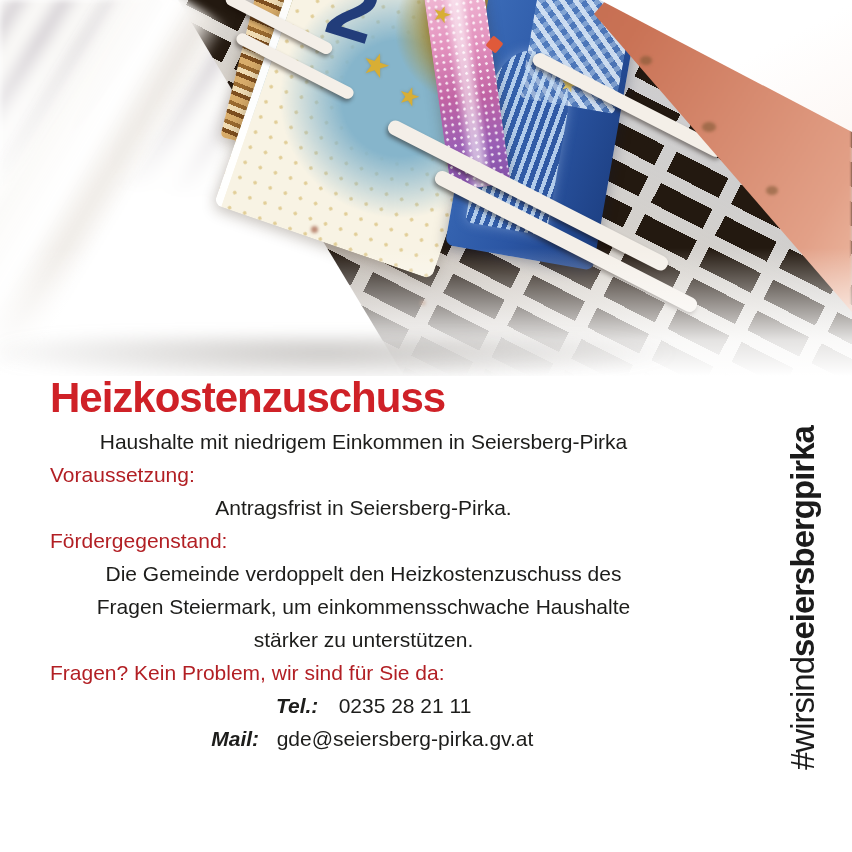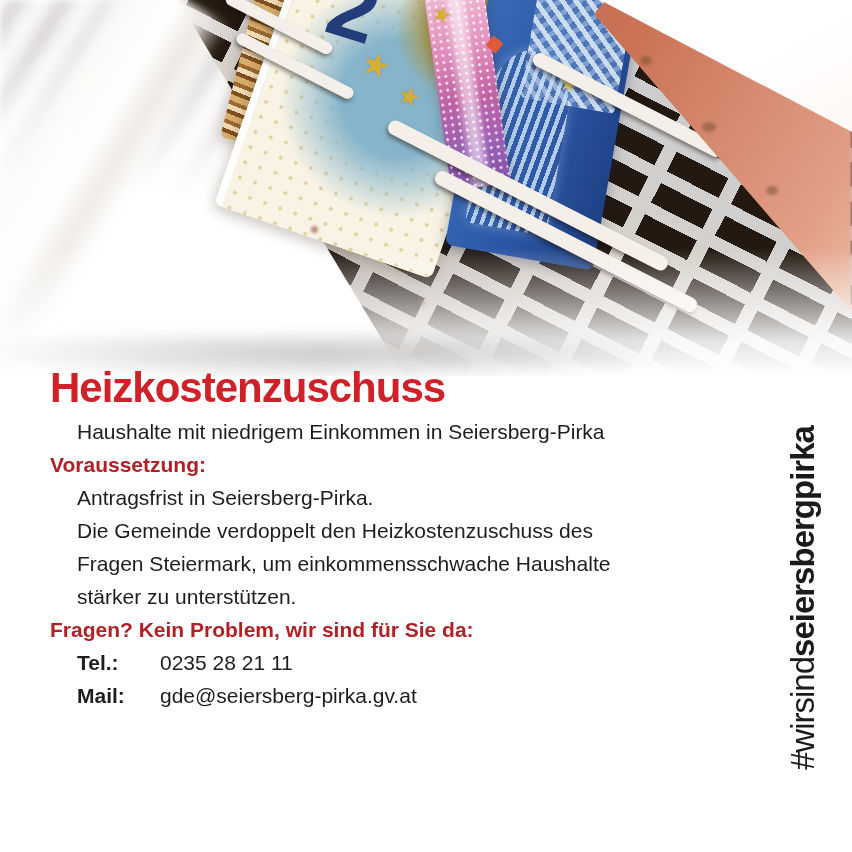--- a/index.html
+++ b/index.html
@@ -143,29 +143,29 @@
   .speck.p4{left:311px;top:226px;width:7px;height:7px;background:rgba(150,70,45,0.6);}
   .speck.p5{left:420px;top:300px;width:6px;height:6px;background:rgba(150,90,55,0.55);}
 
   
   .fade{position:absolute;left:0;right:0;top:248px;height:128px;
     background:linear-gradient(180deg, rgba(255,255,255,0) 0%, rgba(255,255,255,0.88) 72%, #ffffff 100%);}
   .smear{position:absolute;left:0;right:0;top:336px;height:42px;filter:blur(7px);
     background:radial-gradient(ellipse 58% 95% at 38% 40%, rgba(118,112,106,0.38), rgba(255,255,255,0) 72%);}
 
   
-  .content{position:absolute;left:50px;top:364px;width:600px;font-size:21px;line-height:33px;}
+  .content{position:absolute;left:50px;top:374px;width:600px;font-size:21px;line-height:33px;}
   .content h1{
     margin:0 0 3px 0;font-size:42px;line-height:48px;letter-spacing:-1px;
     font-weight:700;color:var(--title_red,#cf2127);
   }
   .content p{margin:0;}
-  .indent{padding-left:27px;}
-  .sec-h{font-weight:700;color:var(--heading_red,#b21f24);}
-  .contact-row .lbl{display:inline-block;width:83px;font-weight:700;}
+  .indent{padding-left:27px;text-align:center;}
+  .sec-h{font-weight:400;color:var(--heading_red,#b21f24);}
+  .contact-row .lbl{display:inline-block;width:83px;font-weight:700;font-style:italic;}
 
   
   .hashtag{
     position:absolute;left:784px;top:370px;width:50px;height:400px;
     writing-mode:vertical-rl;transform:rotate(180deg);
     font-size:33px;letter-spacing:-1px;color:#1b1b1b;white-space:nowrap;
   }
   .hashtag .bold{font-weight:700;}
 </style>
 </head>
@@ -212,20 +212,21 @@
     <div class="smear"></div>
   </div>
 
   <div class="content">
     <h1>Heizkostenzuschuss</h1>
     <p class="indent">Haushalte mit niedrigem Einkommen in Seiersberg-Pirka</p>
 
     <p class="sec-h">Voraussetzung:</p>
     <p class="indent">Antragsfrist in Seiersberg-Pirka.</p>
 
+    <p class="sec-h">Fördergegenstand:</p>
     <p class="indent">Die Gemeinde verdoppelt den Heizkostenzuschuss des Fragen Steiermark, um einkommensschwache Haushalte stärker zu unterstützen.</p>
 
 
     <p class="sec-h">Fragen? Kein Problem, wir sind für Sie da:</p>
 
     <p class="indent contact-row">
       <span class="lbl">Tel.:</span><span>0235 28 21 11</span>
     </p>
     <p class="indent contact-row">
       <span class="lbl">Mail:</span><span>gde@seiersberg-pirka.gv.at</span>

